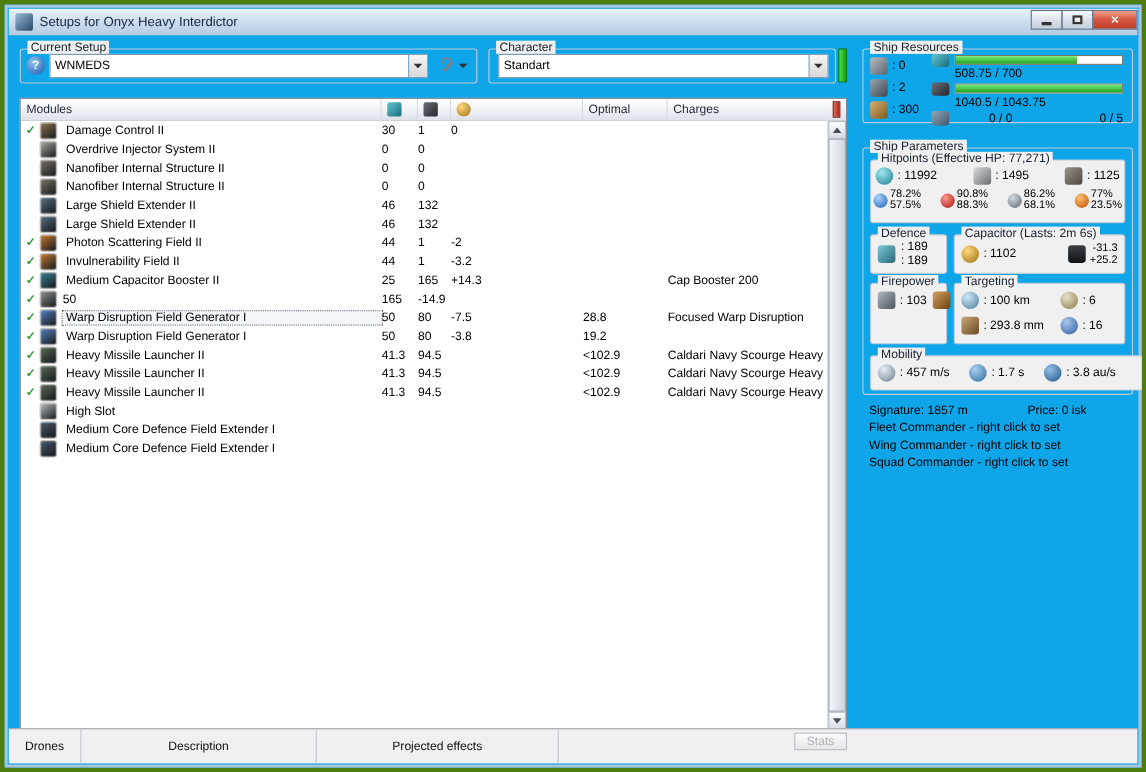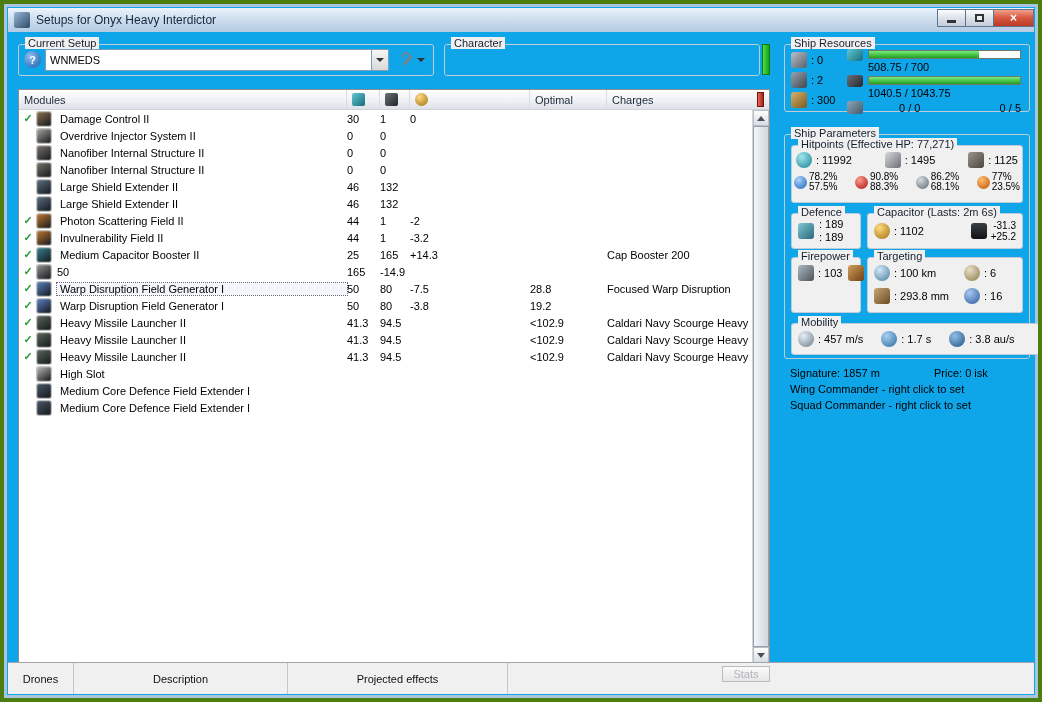--- a/index.html
+++ b/index.html
@@ -230,20 +230,26 @@
         </span>
     </div>
     <div class="tool-btn">
       <span class="wrench"></span>
       <span class="tri-down"></span>
     </div>
   </div>
 
   <div class="gb" id="gb-character">
     <span class="gb-label">Character</span>
+    <div class="combo" id="char-combo">
+      <span class="combo-text">Standart</span>
+      <span class="combo-btn">
+          <span class="tri-down"></span>
+        </span>
+    </div>
   </div>
   <div id="char-bar"></div>
 
   <div id="modules-panel">
     <div class="table-header">
       <div class="th">Modules</div>
       <div class="th">
           <span class="hdr-ico hi-cpu"></span>
         </div>
       <div class="th">
@@ -648,20 +654,21 @@
           </div>
       </div>
     </div>
   </div>
 
   <div id="info-block">
     <div id="info-line1">
       <span>Signature: 1857 m</span>
       <span id="info-price">Price: 0 isk</span>
     </div>
+    <div>Fleet Commander - right click to set</div>
     <div>Wing Commander - right click to set</div>
     <div>Squad Commander - right click to set</div>
   </div>
 
   <div id="bottom-bar">
     <div id="bottom-tabs-wrap">
   <div class="tab">
     <span class="tab-label">Drones</span>
   </div>
 

